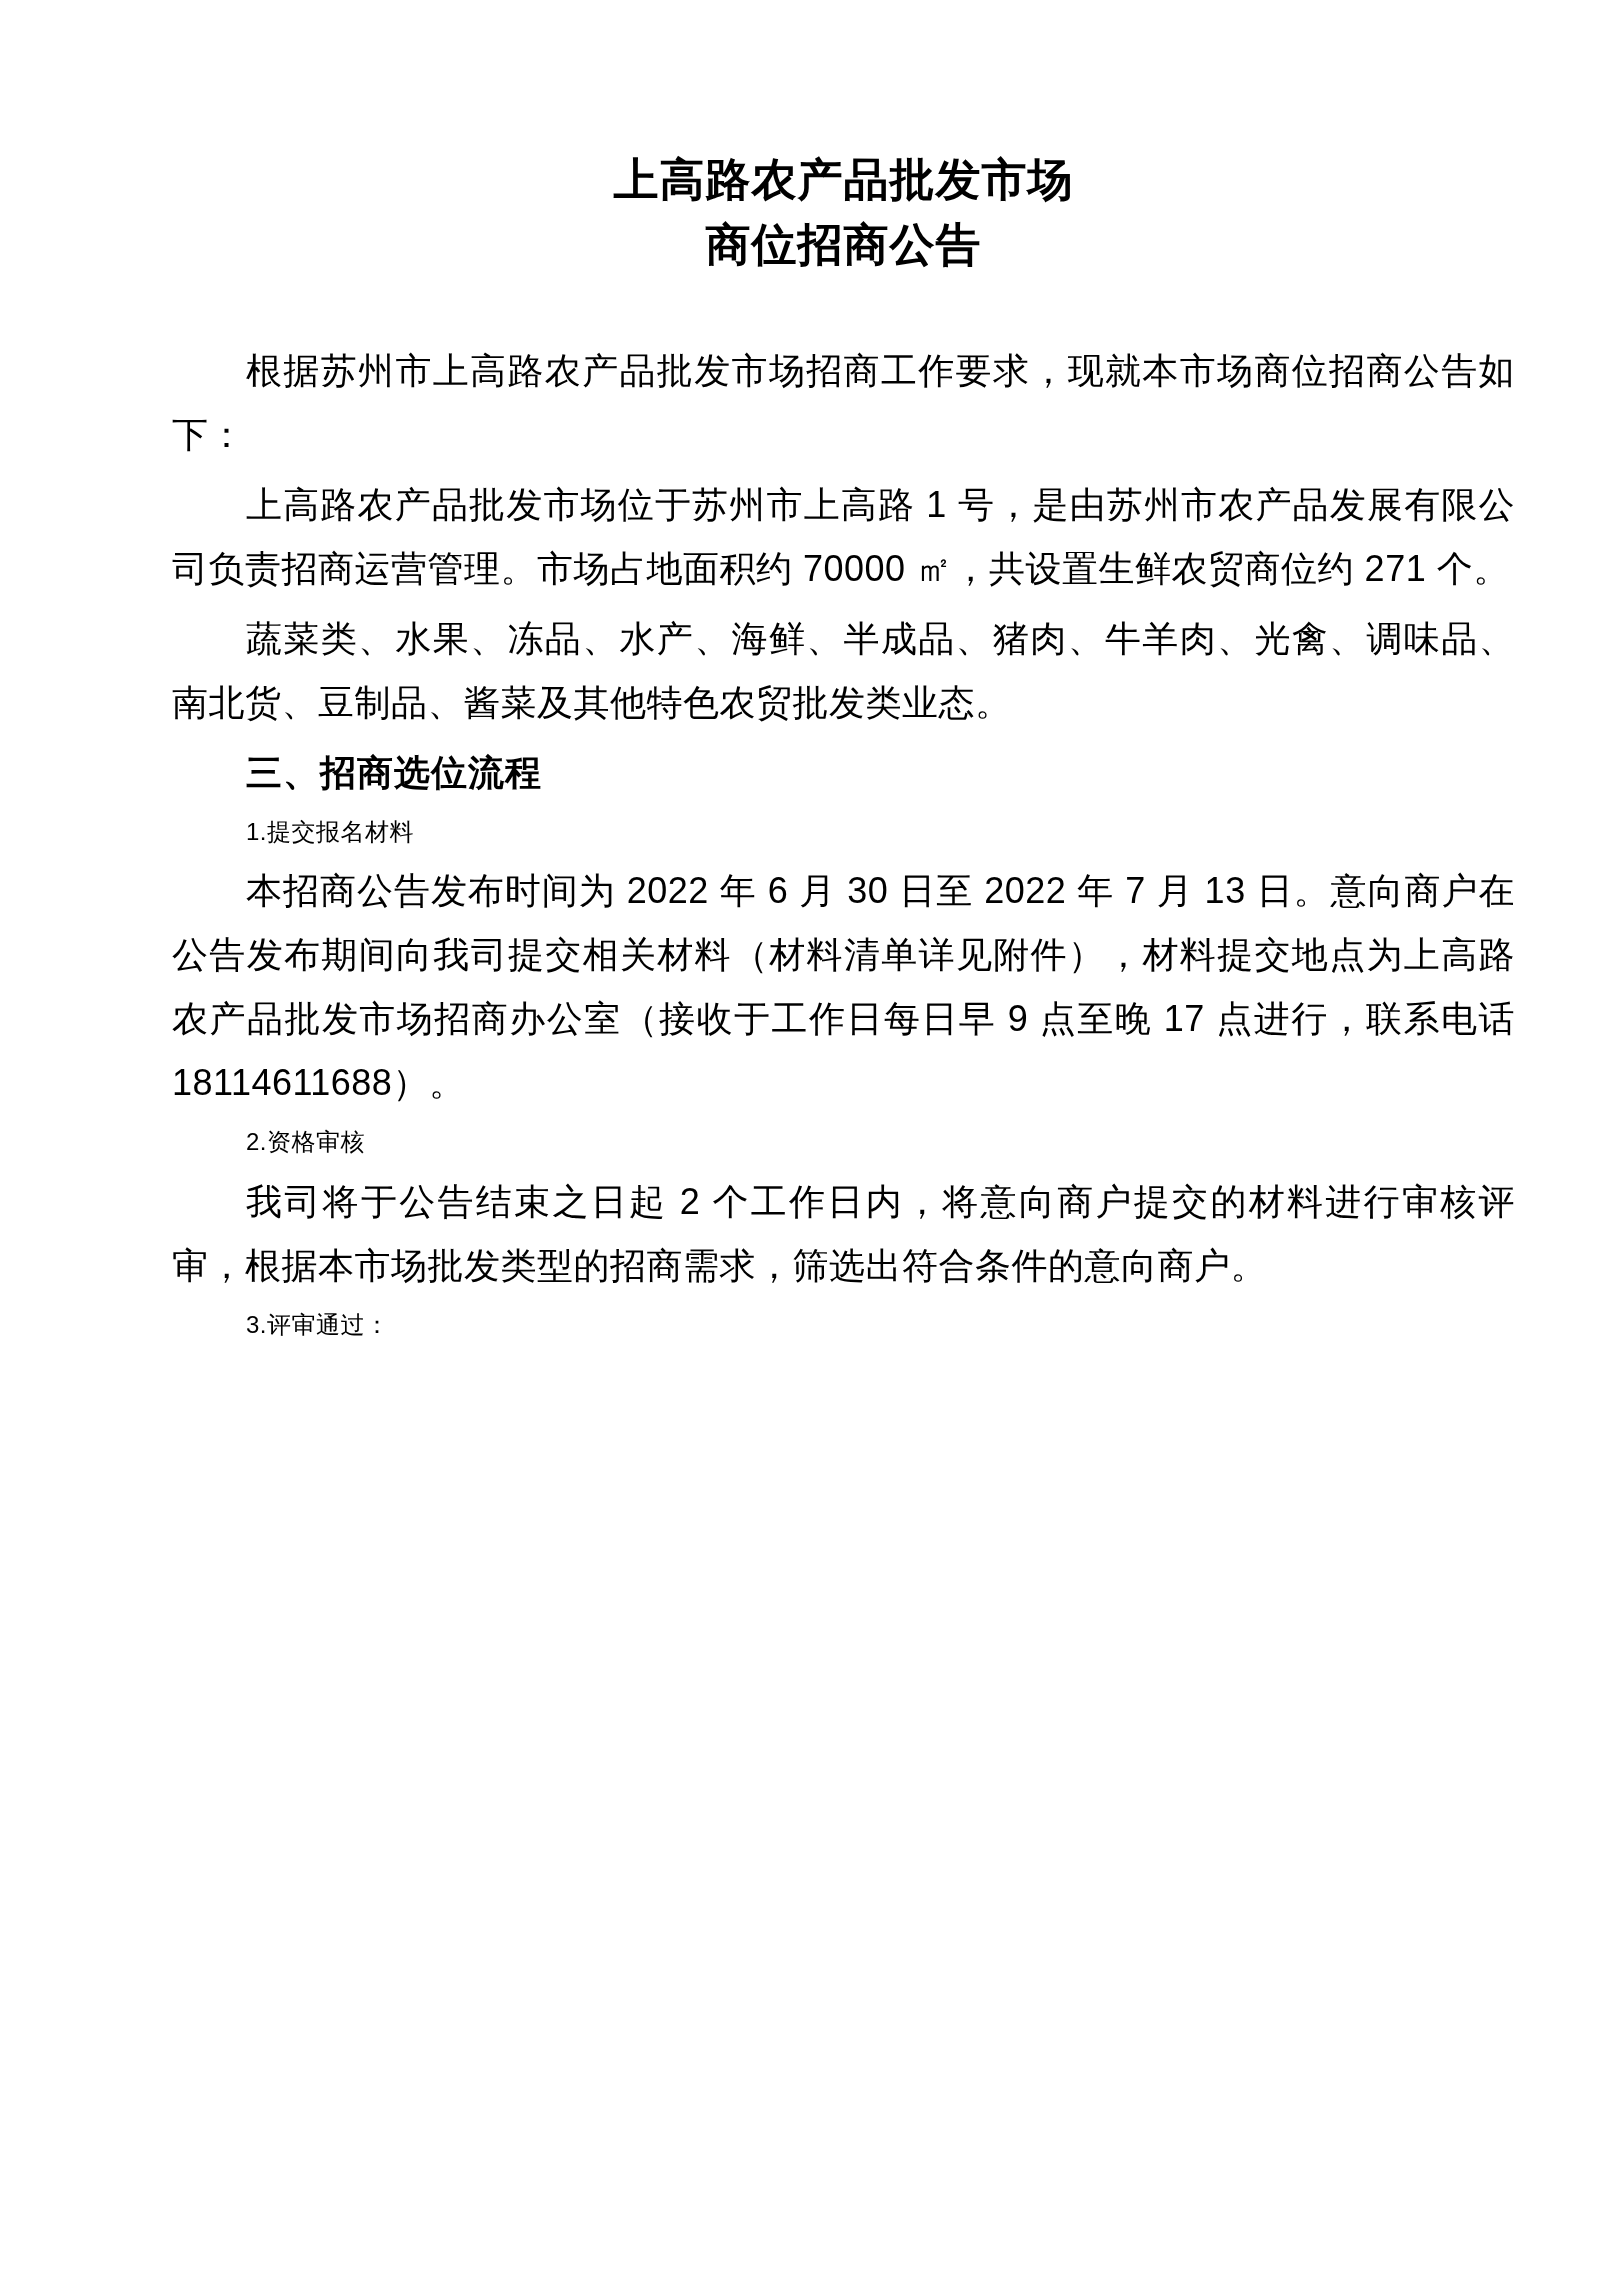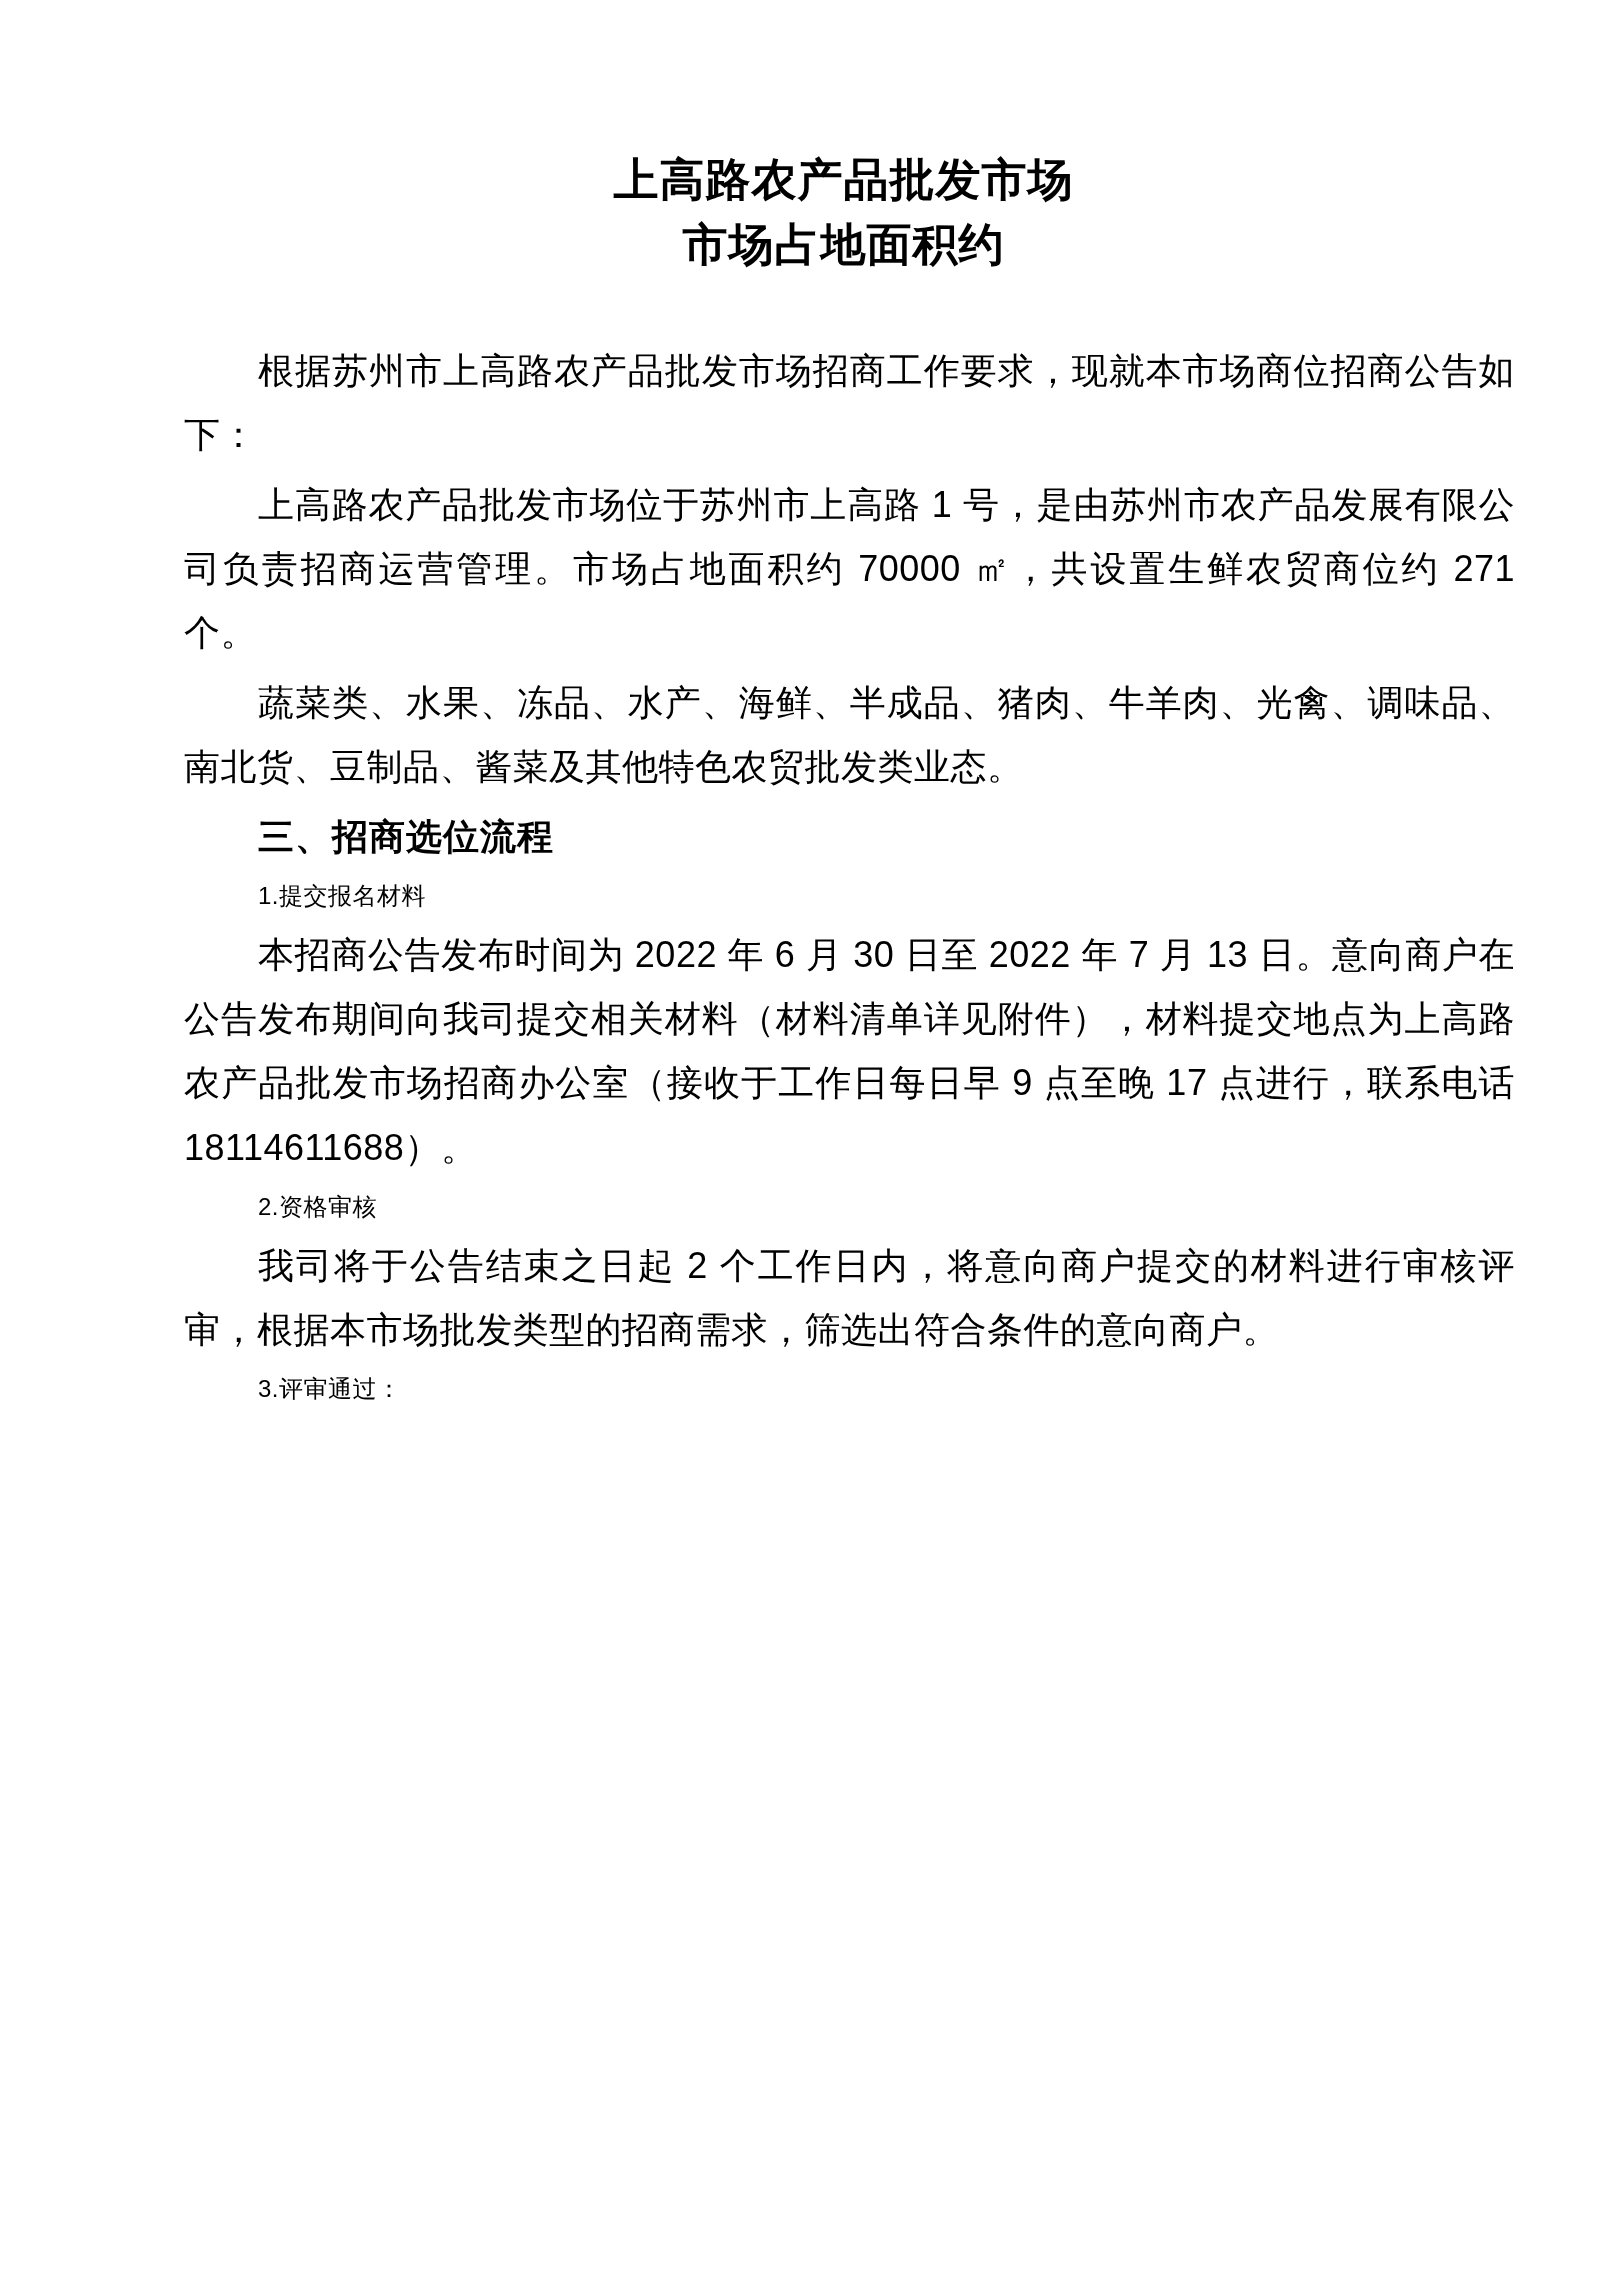--- a/index.html
+++ b/index.html
@@ -24,21 +24,20 @@
     font-weight: bold;
     line-height: 1.45;
     letter-spacing: 1px;
     margin: 0 0 0 0;
   }
   .doc-title .line {
     display: block;
   }
   .body-block {
     margin-top: 61px;
-    margin-left: 12px;
   }
   p.para {
     font-size: 36px;
     line-height: 1.78;
     margin: 0 0 5.9px 0;
     text-align: justify;
     text-justify: inter-ideograph;
     letter-spacing: 0.5px;
   }
   p.indent {
@@ -60,21 +59,21 @@
     letter-spacing: 0.5px;
   }
 </style>
 </head>
 <body>
 
 <div class="page">
 
   <div class="doc-title">
     <span class="line">上高路农产品批发市场</span>
-    <span class="line">市场占地面积约</span>
+    <span class="line">商位招商公告</span>
   </div>
 
   <div class="body-block">
 
     <p class="para indent">根据苏州市上高路农产品批发市场招商工作要求，现就本市场商位招商公告如下：</p>
 
 
     <p class="para indent">上高路农产品批发市场位于苏州市上高路 1 号，是由苏州市农产品发展有限公司负责招商运营管理。市场占地面积约 70000 ㎡，共设置生鲜农贸商位约 271 个。</p>
 
 

